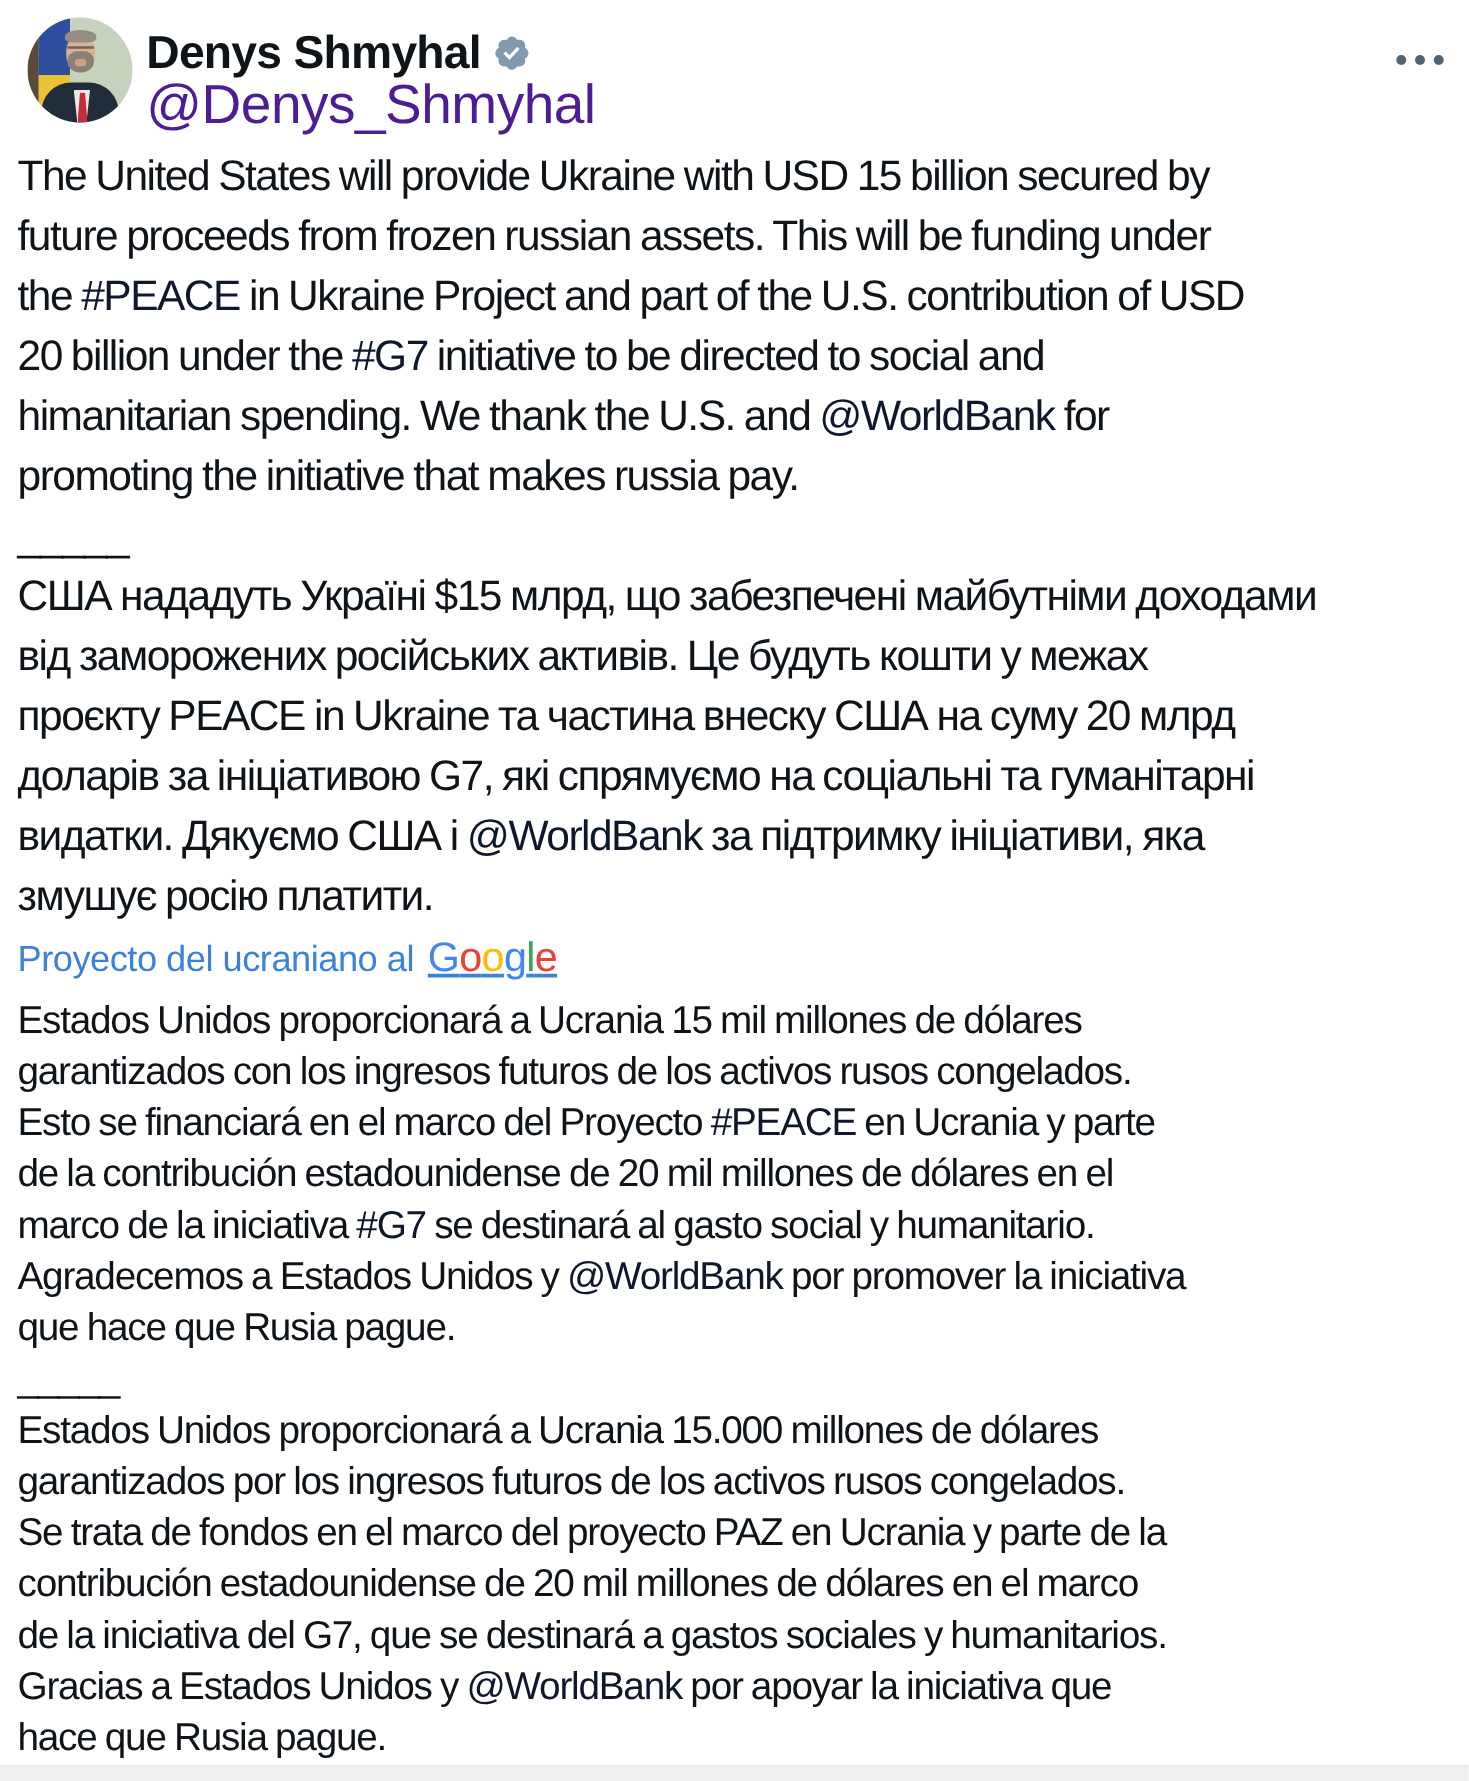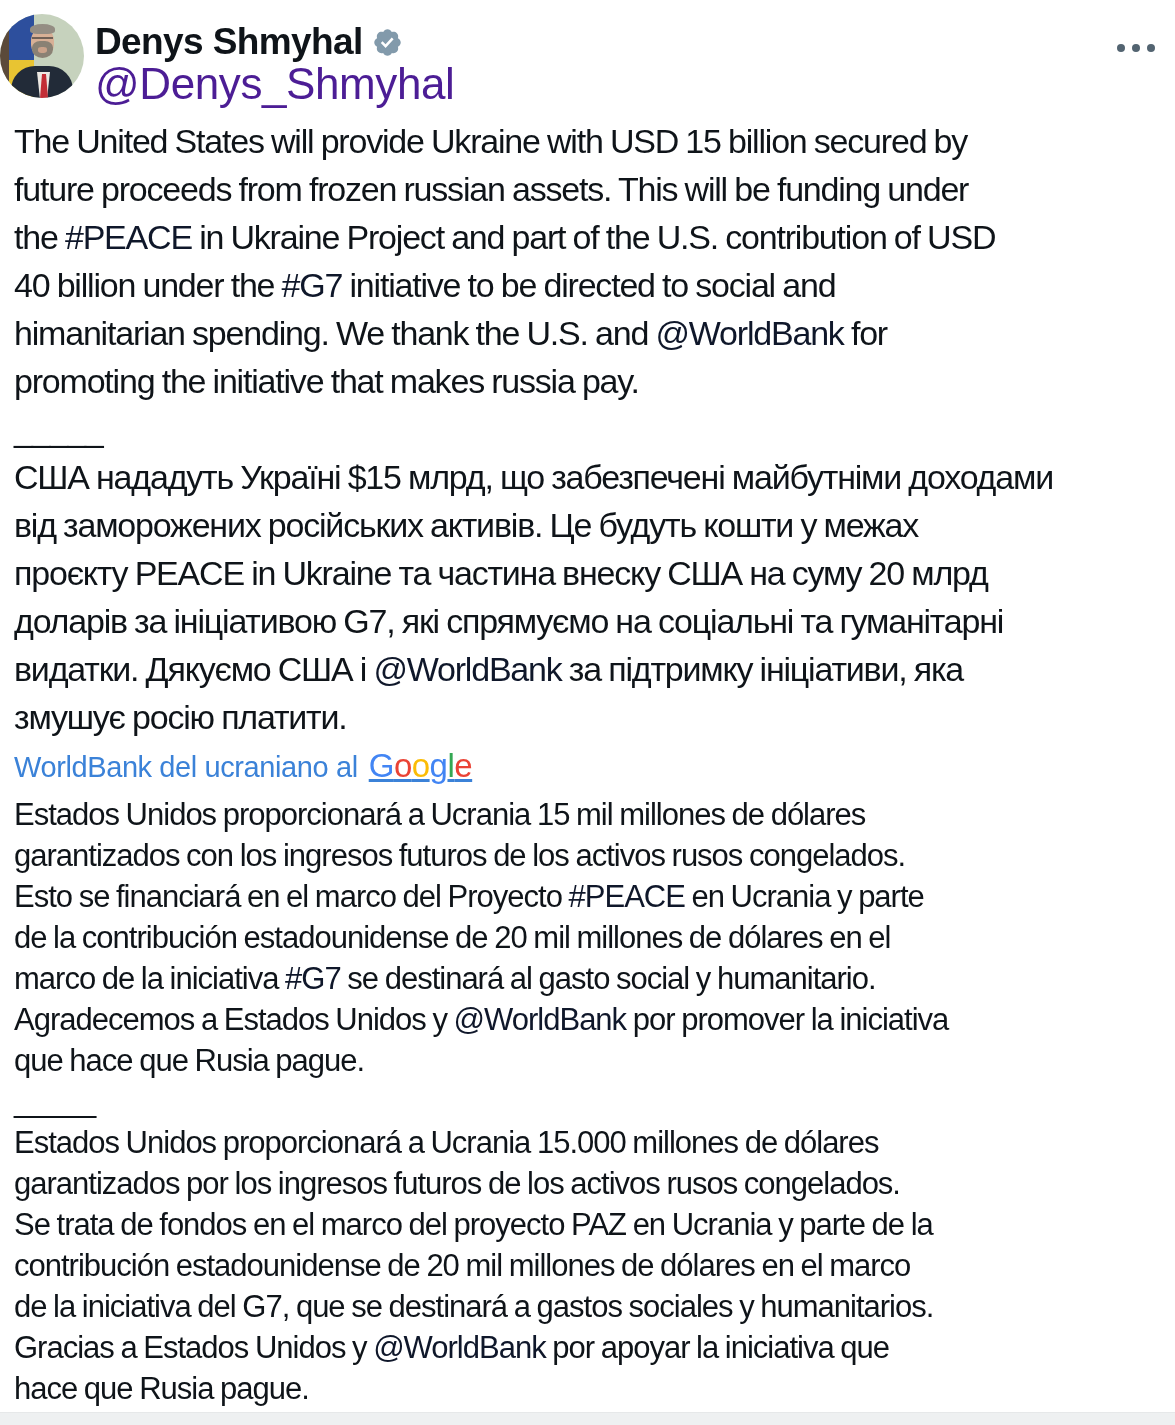--- a/index.html
+++ b/index.html
@@ -3,21 +3,21 @@
 <meta charset="utf-8">
 <style>
   * { box-sizing: border-box; }
   html,body { margin:0; padding:0; background:#ffffff; }
   body {
     width:1175px; height:1425px; position:relative; overflow:hidden;
     font-family:"Liberation Sans", sans-serif; color:#0f1419;
   }
 
   
-  .header { display:flex; align-items:flex-start; padding:14px 18px 0 0; }
+  .header { display:flex; align-items:flex-start; padding:14px 18px 0 22px; }
 
   .avatar {
     position:relative; width:84px; height:84px; border-radius:50%;
     overflow:hidden; background:#c6d2bd; flex:0 0 auto; cursor:pointer;
   }
   .av-edge  { position:absolute; left:0; top:0; width:9px;  height:100%; background:#5b4a3a; }
   .av-flag  { position:absolute; left:9px; top:0; width:25px; height:100%;
               background:linear-gradient(180deg,#2d4f9d 0 55%, #e8c432 55% 100%); }
   .av-suit  { position:absolute; left:11px; bottom:-5px; width:62px; height:37px;
               background:#222b38; border-radius:24px 24px 0 0; }
@@ -103,33 +103,33 @@
   <div class="more" title="More">
     <i></i>
       <i></i>
       <i></i>
   </div>
 </div>
 
 <div class="tweet-text"><span>The United States will provide Ukraine with USD 15 billion secured by
 future proceeds from frozen russian assets. This will be funding under
 the </span><span class="tw-link">#PEACE</span><span> in Ukraine Project and part of the U.S. contribution of USD
-40 billion under the </span><span class="tw-link">#G7</span><span> initiative to be directed to social and
+20 billion under the </span><span class="tw-link">#G7</span><span> initiative to be directed to social and
 himanitarian spending. We thank the U.S. and </span><span class="tw-link">@WorldBank</span><span> for
 promoting the initiative that makes russia pay.
 _____
 США нададуть Україні $15 млрд, що забезпечені майбутніми доходами
 від заморожених російських активів. Це будуть кошти у межах
 проєкту PEACE in Ukraine та частина внеску США на суму 20 млрд
 доларів за ініціативою G7, які спрямуємо на соціальні та гуманітарні
 видатки. Дякуємо США і </span><span class="tw-link">@WorldBank</span><span> за підтримку ініціативи, яка
 змушує росію платити.</span></div>
 
 <div class="attribution">
-    <span>WorldBank del ucraniano al</span>
+    <span>Proyecto del ucraniano al</span>
     <span class="google-logo"><span style="color: rgb(66, 133, 244);">G</span><span style="color: rgb(234, 67, 53);">o</span><span style="color: rgb(251, 188, 5);">o</span><span style="color: rgb(66, 133, 244);">g</span><span style="color: rgb(52, 168, 83);">l</span><span style="color: rgb(234, 67, 53);">e</span></span>
   </div>
 
 <div class="translation"><span>Estados Unidos proporcionará a Ucrania 15 mil millones de dólares
 garantizados con los ingresos futuros de los activos rusos congelados.
 Esto se financiará en el marco del Proyecto </span><span class="tw-link">#PEACE</span><span> en Ucrania y parte
 de la contribución estadounidense de 20 mil millones de dólares en el
 marco de la iniciativa </span><span class="tw-link">#G7</span><span> se destinará al gasto social y humanitario.
 Agradecemos a Estados Unidos y </span><span class="tw-link">@WorldBank</span><span> por promover la iniciativa
 que hace que Rusia pague.

